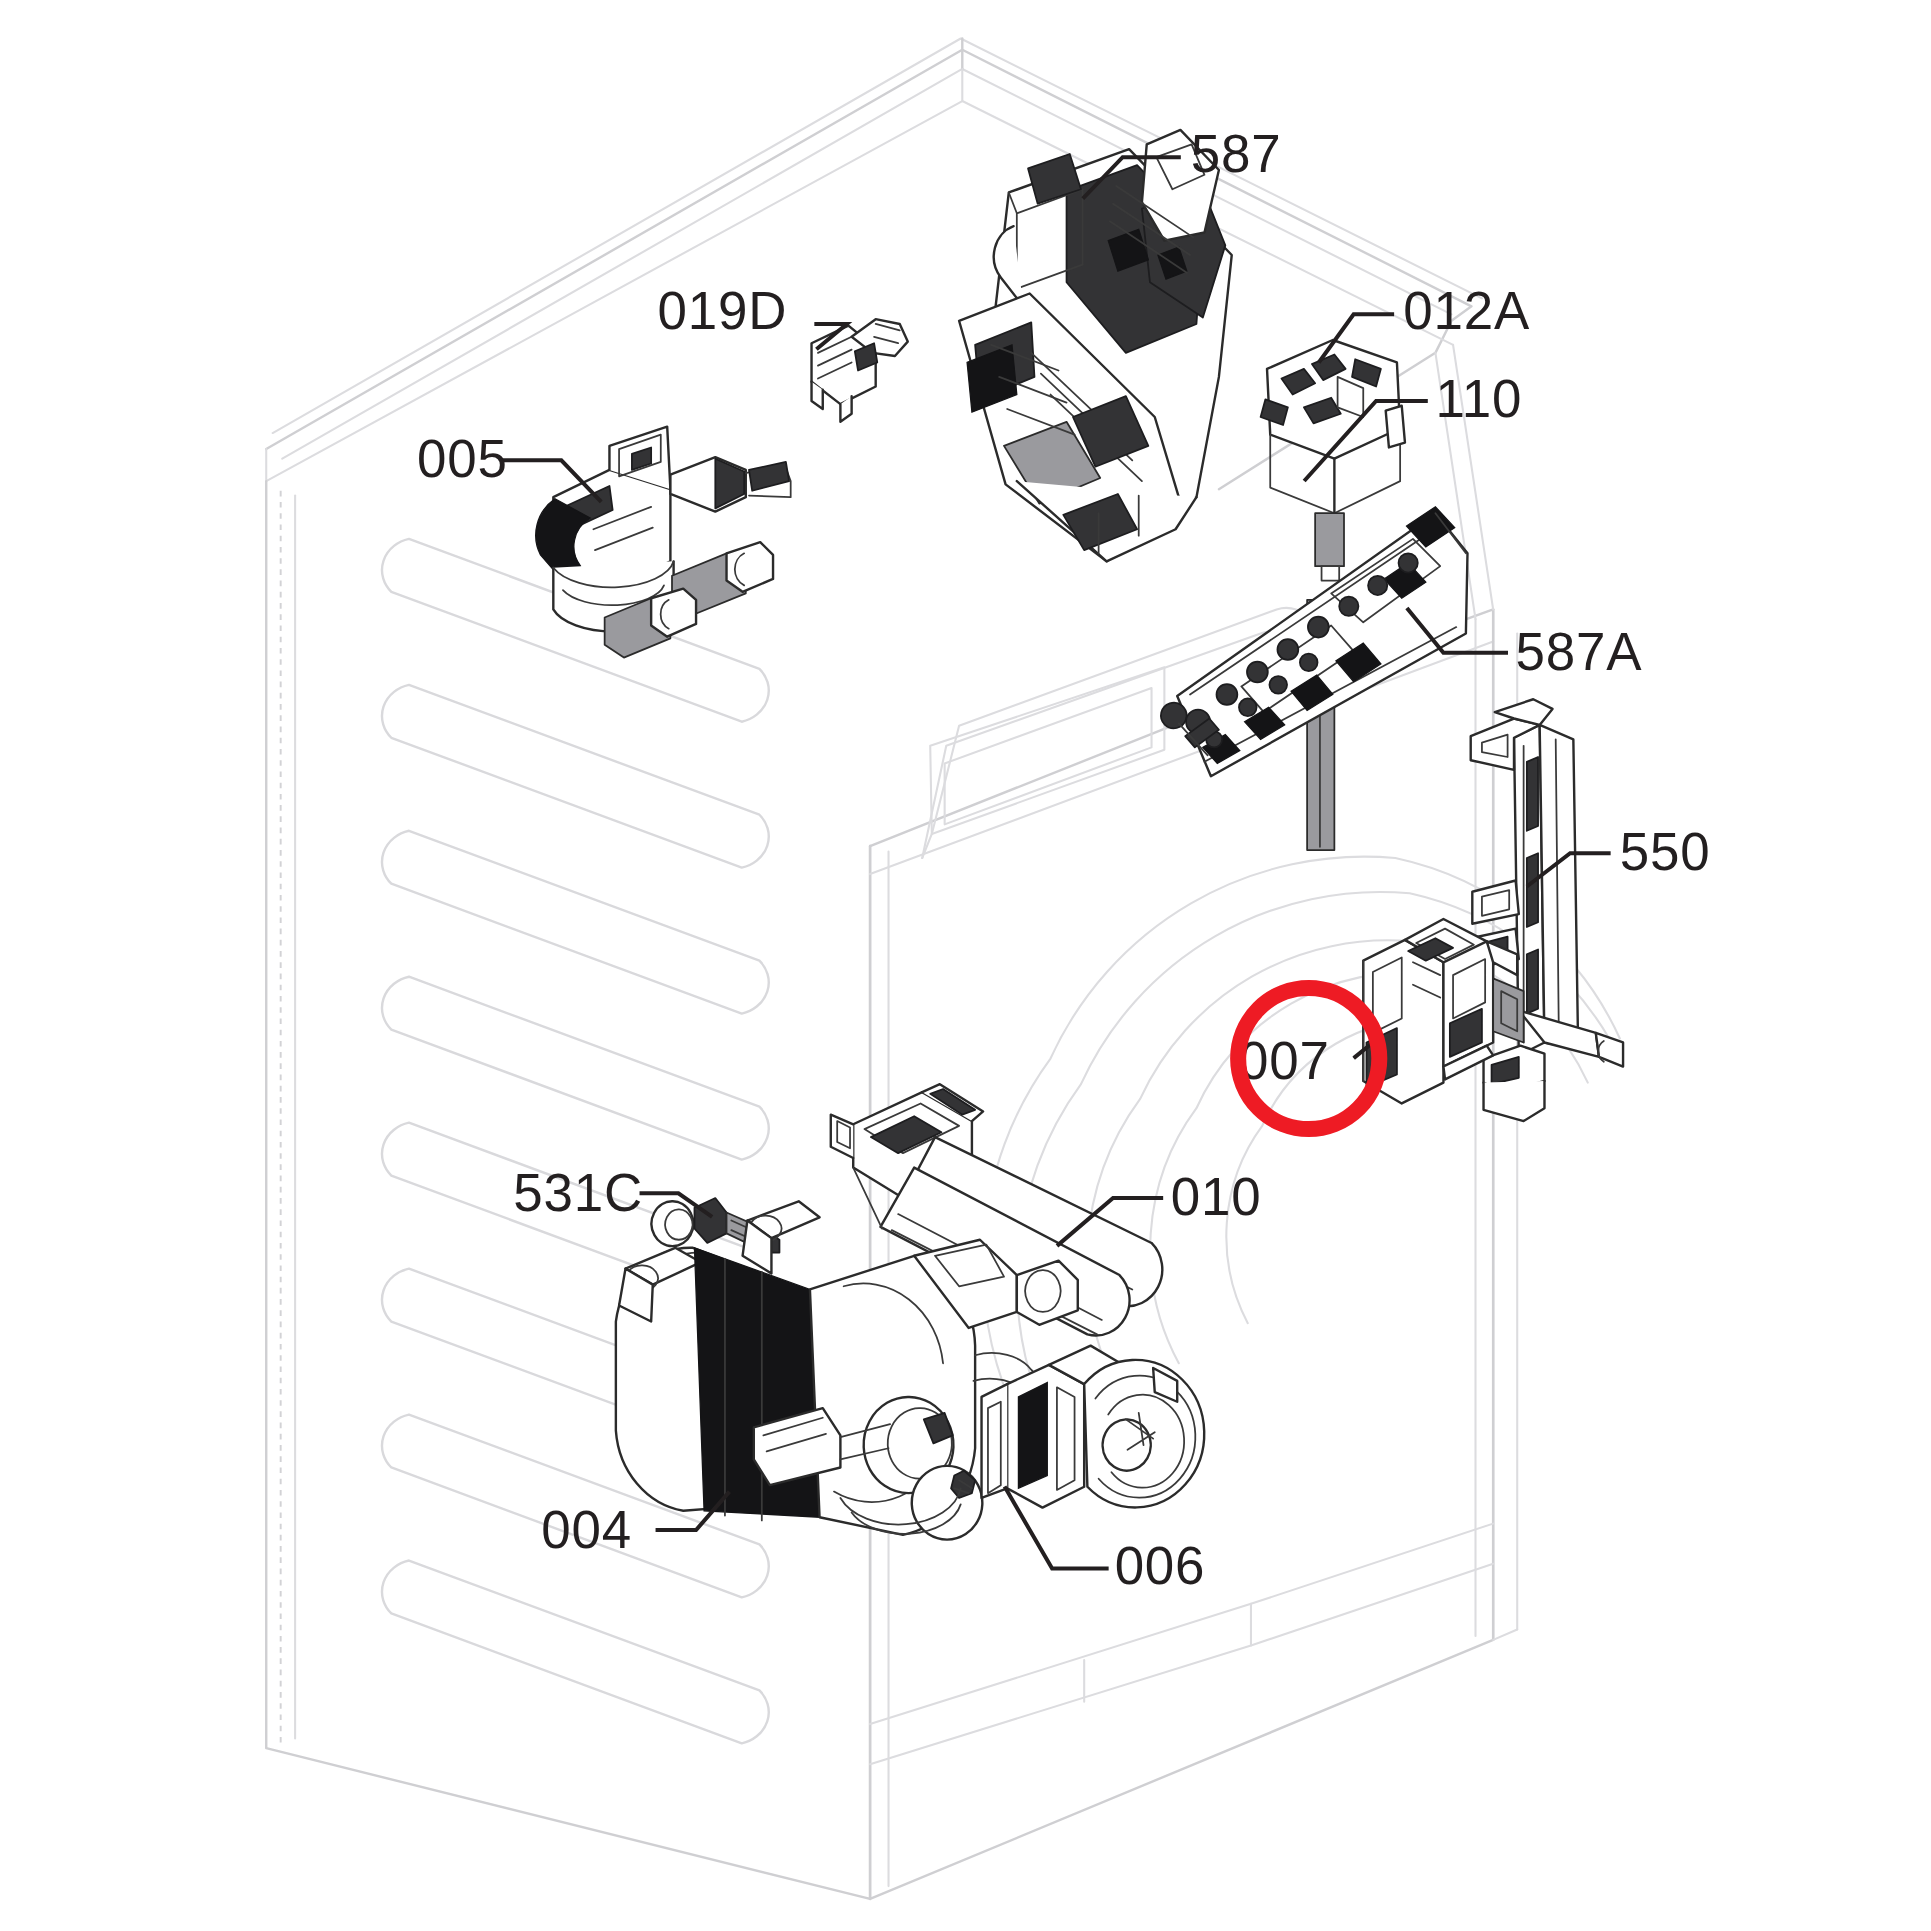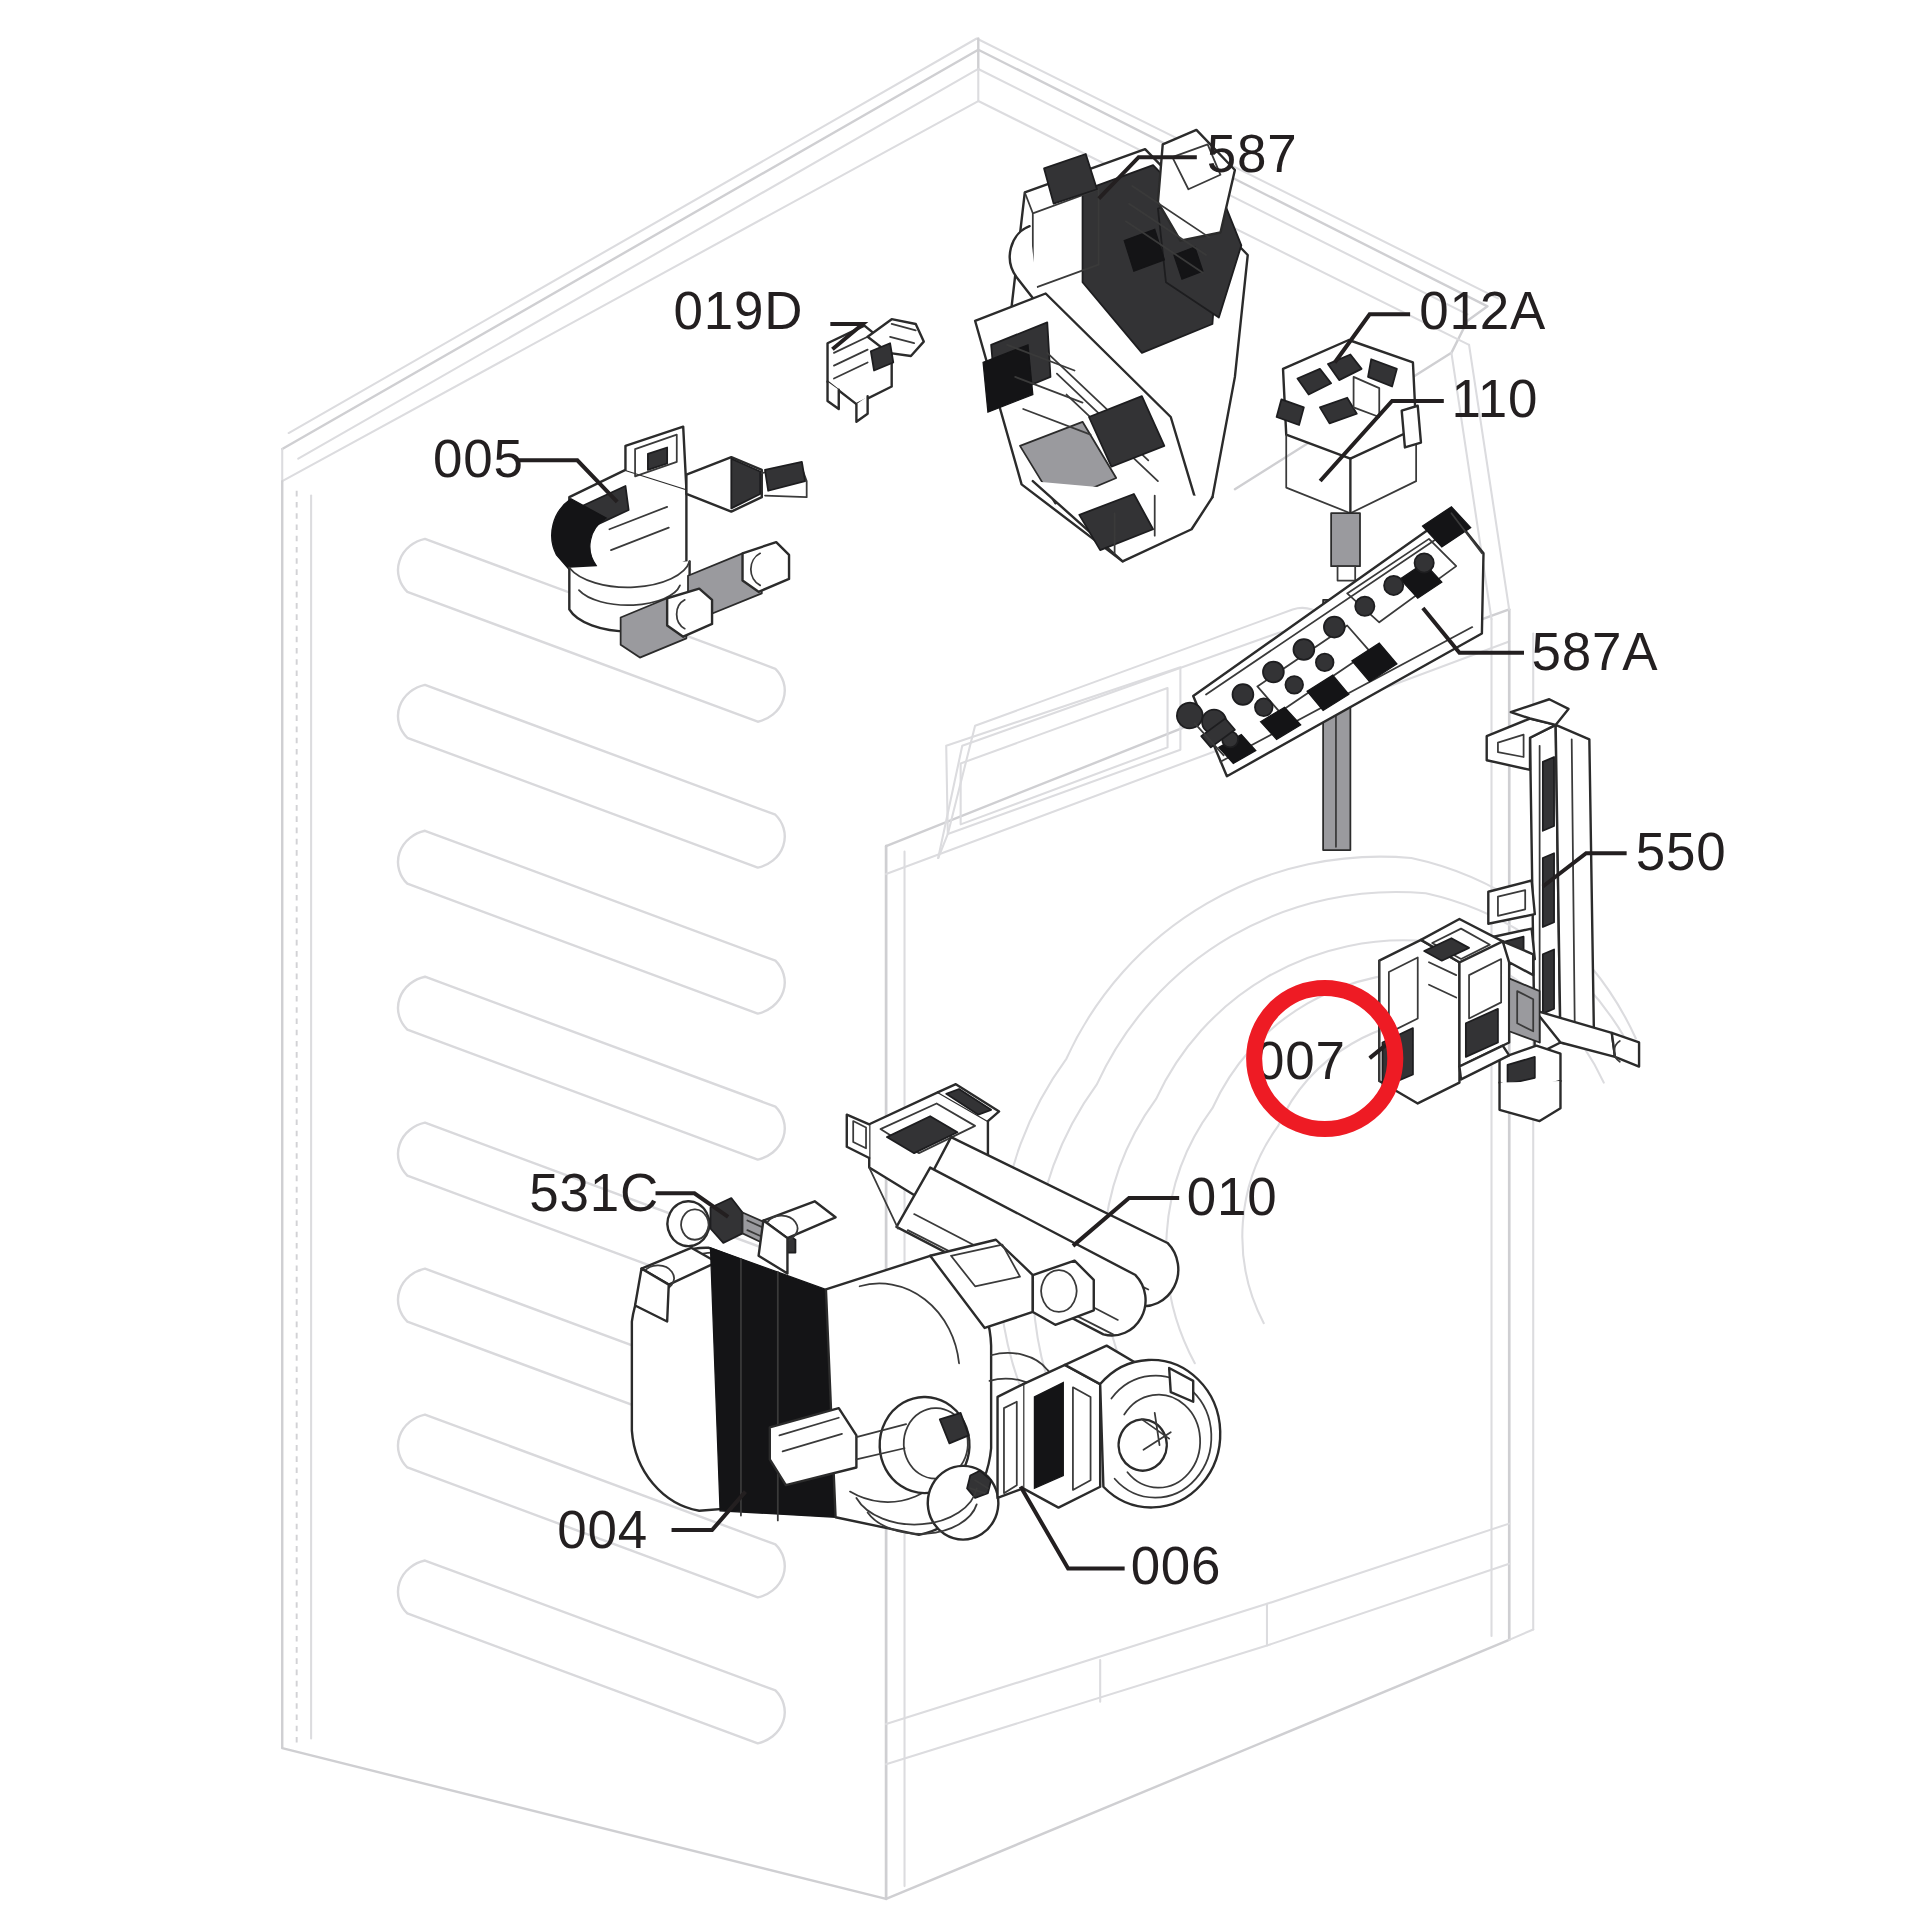--- a/index.html
+++ b/index.html
@@ -1,18 +1,18 @@
 <!DOCTYPE html>
 <html style="font-size:13px"><head>
 <meta charset="utf-8">
 <style>
   html,body{margin:0;padding:0;background:#ffffff;}
   body{width:1931px;height:1931px;overflow:hidden;
        font-family:"Liberation Sans", sans-serif;}
-  #stage{position:relative;width:1534px;height:1931px;background:#fff;margin-left:16px;}
+  #stage{position:relative;width:1534px;height:1931px;background:#fff;}
   svg.diagram{position:absolute;left:0;top:0;width:1931px;height:1931px;display:block;}
 
   
   .cab-line{fill:none;stroke:#cfcfd2;stroke-width:3;stroke-linejoin:round;stroke-linecap:round;}
   .cab-line-soft{fill:none;stroke:#dcdcdf;stroke-width:2.6;stroke-linejoin:round;stroke-linecap:round;}
   .rib{fill:none;stroke:#d9d9dc;stroke-width:3;stroke-linejoin:round;stroke-linecap:round;}
   .cab-dash{fill:none;stroke:#d2d2d5;stroke-width:2.4;stroke-dasharray:7 7;}
 
   
   .pt{fill:#ffffff;stroke:#2b2b2b;stroke-width:3;stroke-linejoin:round;stroke-linecap:round;}

